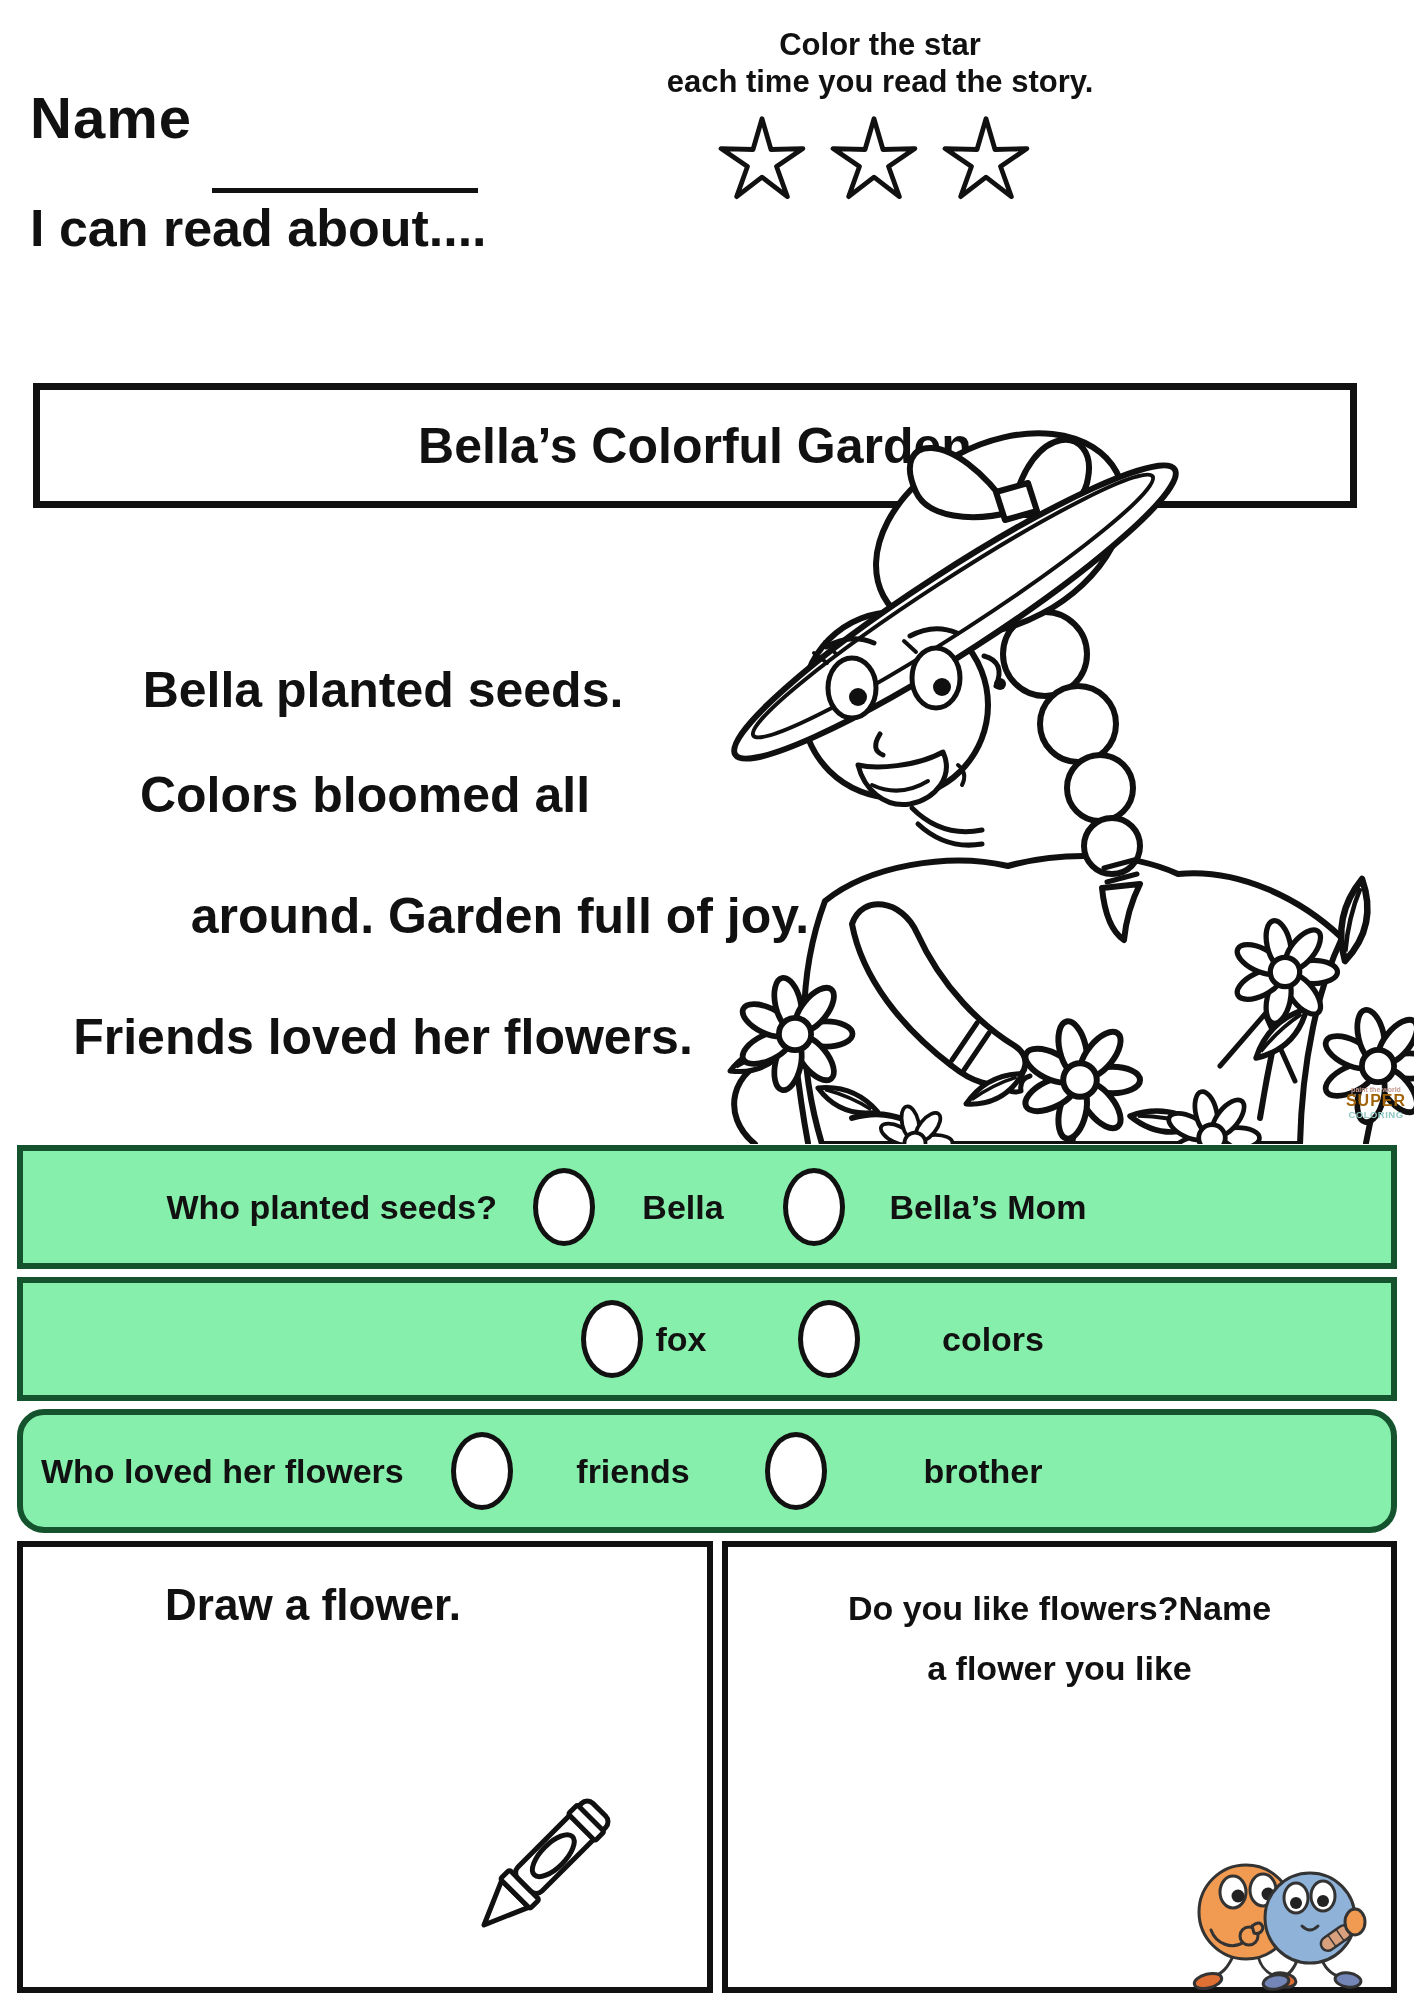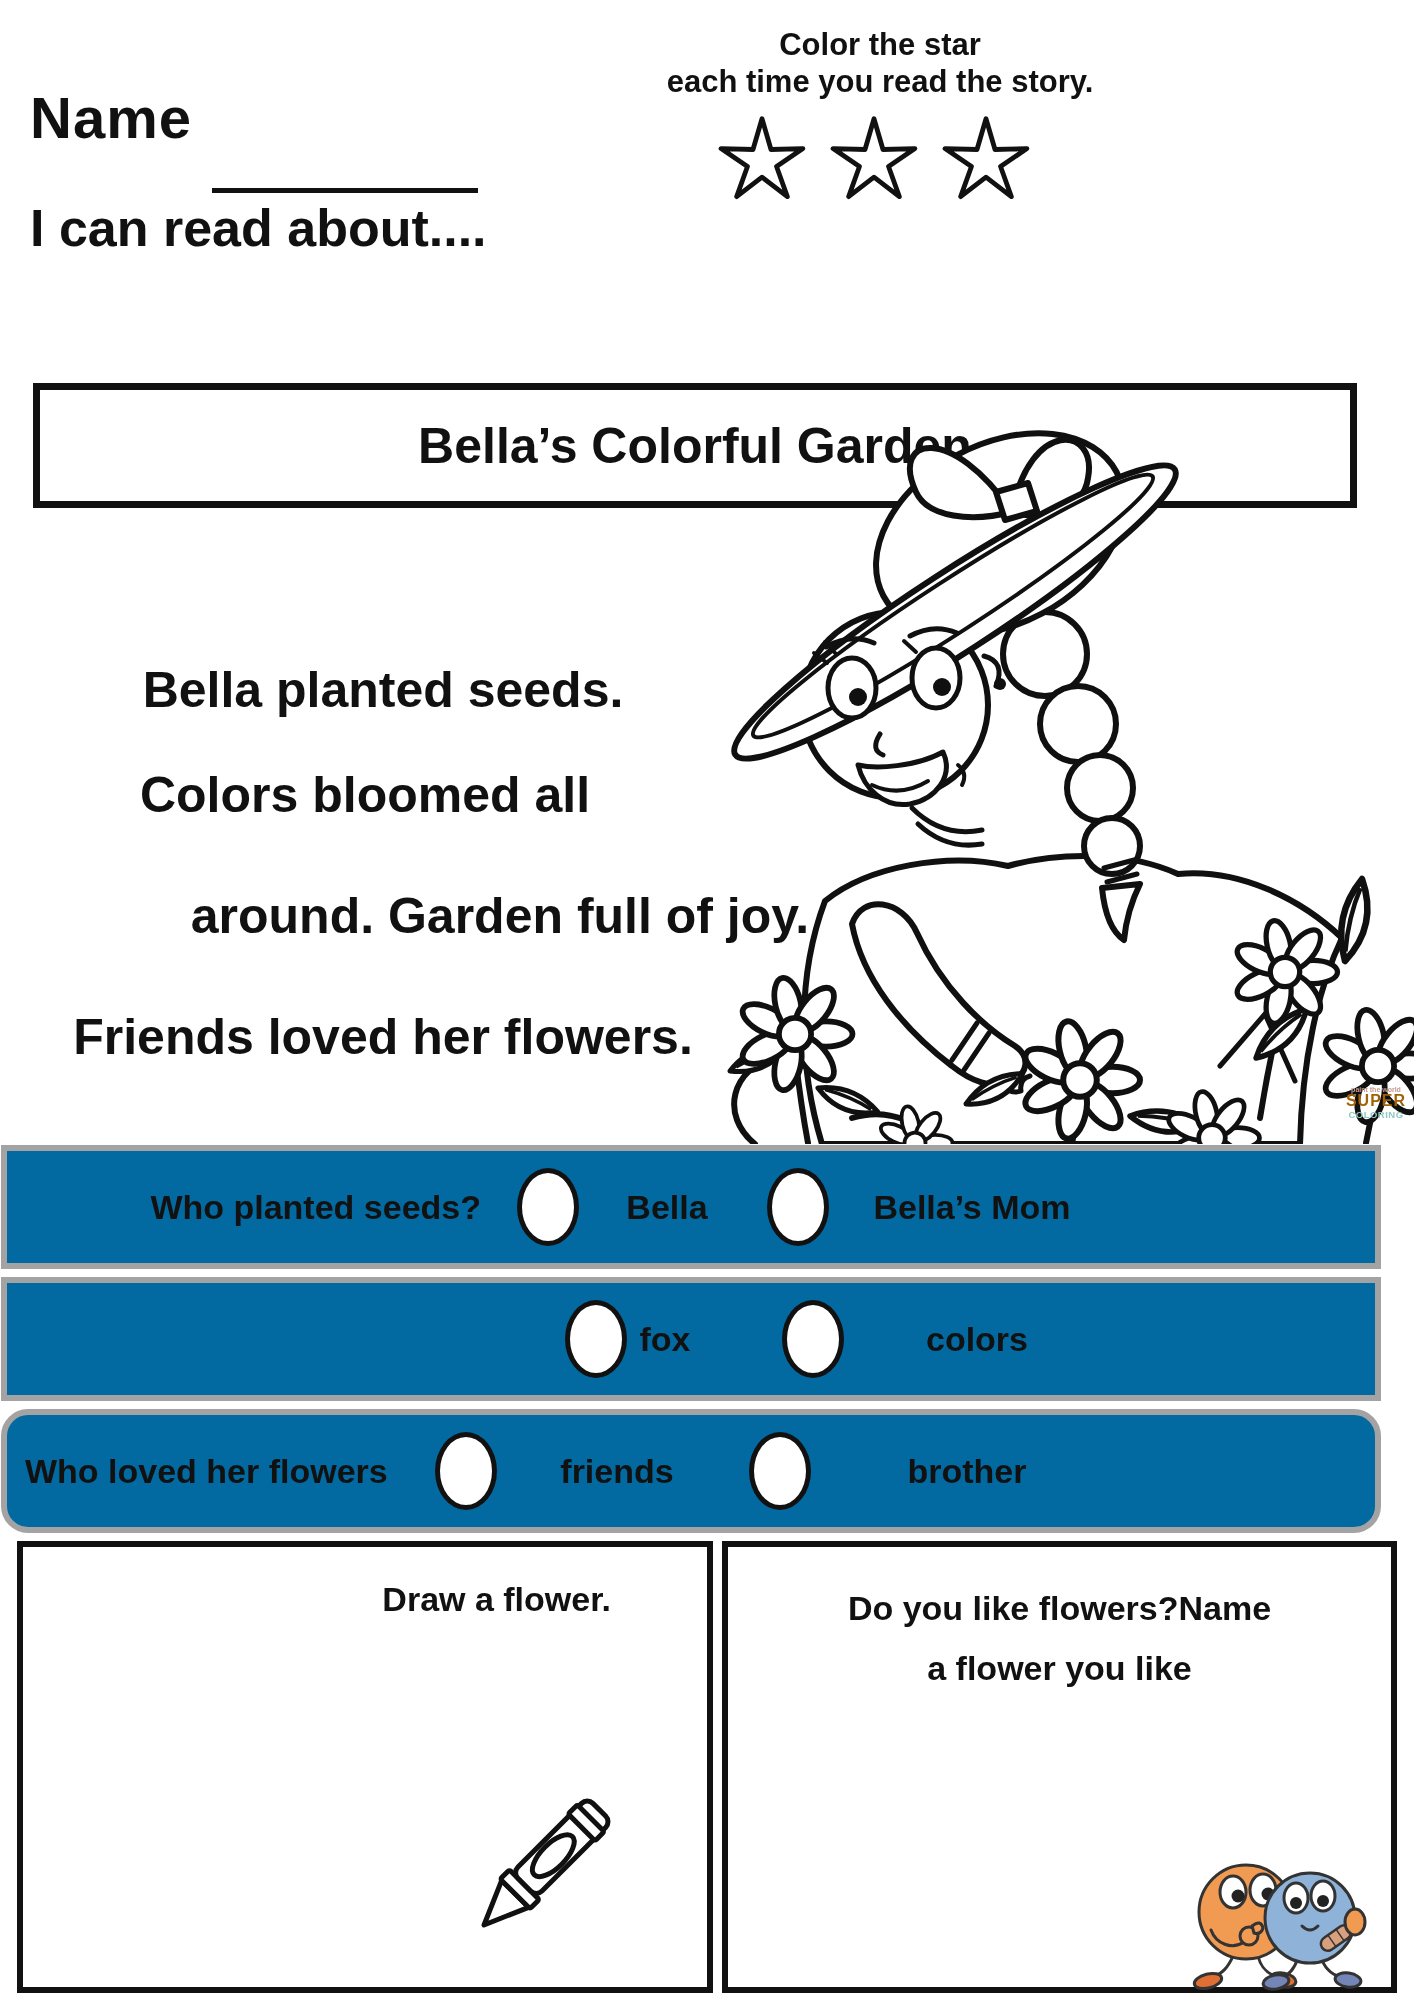--- a/index.html
+++ b/index.html
@@ -23,41 +23,41 @@
   .sl1{left:20px;top:645px;width:726px;margin-top:16px;}
   .sl2{left:2px;top:766px;width:726px;}
   .sl3{left:16px;top:887px;width:968px;}
   .sl4{left:20px;top:1008px;width:726px;}
   .illustration{left:700px;top:416px;width:714px;height:728px;}
   .watermark{left:1340px;top:1086px;width:72px;text-align:center;line-height:1.05;}
   .wm-tag{font-size:7px;color:#c49a90;}
   .wm-b1{font-size:16px;color:#a16207;letter-spacing:1px;}
   .wm-b2{font-size:9.5px;color:#8fc7c2;letter-spacing:.5px;}
   .qrow{
-    left:1px;width:1380px;height:124px;border:6px solid #a3a3a3;box-sizing:border-box;background:#0369a1;
+    left:17px;width:1380px;height:124px;border:6px solid #14532d;box-sizing:border-box;background:#86efac;
   }
   .q1{top:1145px;} .q2{top:1277px;} .q3{top:1409px;border-radius:27px;}
   .qtext,.qopt{position:absolute;top:0;height:112px;display:flex;align-items:center;font-size:34px;white-space:nowrap;}
   .qopt{justify-content:center;}
   .qcircle{
     position:absolute;top:17px;width:62px;height:78px;border:5px solid #111;border-radius:50%;
     box-sizing:border-box;background:#fff;cursor:pointer;
   }
   .q1 .qtext{left:0;width:474px;justify-content:flex-end;}
   .q1 .c1{left:510px;} .q1 .o1{left:585px;width:150px;}
   .q1 .c2{left:760px;} .q1 .o2{left:840px;width:250px;}
   .q2 .qtext{left:18px;}
   .q2 .c1{left:558px;} .q2 .o1{left:613px;width:90px;text-align:center;}
   .q2 .c2{left:775px;} .q2 .o2{left:880px;width:180px;}
   .q3 .qtext{left:18px;}
   .q3 .c1{left:428px;} .q3 .o1{left:540px;width:140px;}
   .q3 .c2{left:742px;} .q3 .o2{left:870px;width:180px;}
   .box-bl{left:17px;top:1541px;width:696px;height:452px;border:6px solid #111;box-sizing:border-box;}
   .box-br{left:722px;top:1541px;width:675px;height:452px;border:6px solid #111;box-sizing:border-box;}
-  .draw-prompt{left:23px;top:1580px;width:580px;text-align:right;font-size:34px;margin-left:8px;}
+  .draw-prompt{left:23px;top:1580px;width:580px;text-align:center;font-size:44px;}
   .write-prompt{left:728px;top:1578px;width:663px;text-align:center;font-size:34px;line-height:60px;}
   .crayon{left:452px;top:1772px;width:180px;height:190px;}
   .mascots{left:1186px;top:1852px;width:182px;height:140px;}
 </style>
 </head>
 <body>
 
 <div class="page">
 
   <div class="abs name-label">Name</div>

